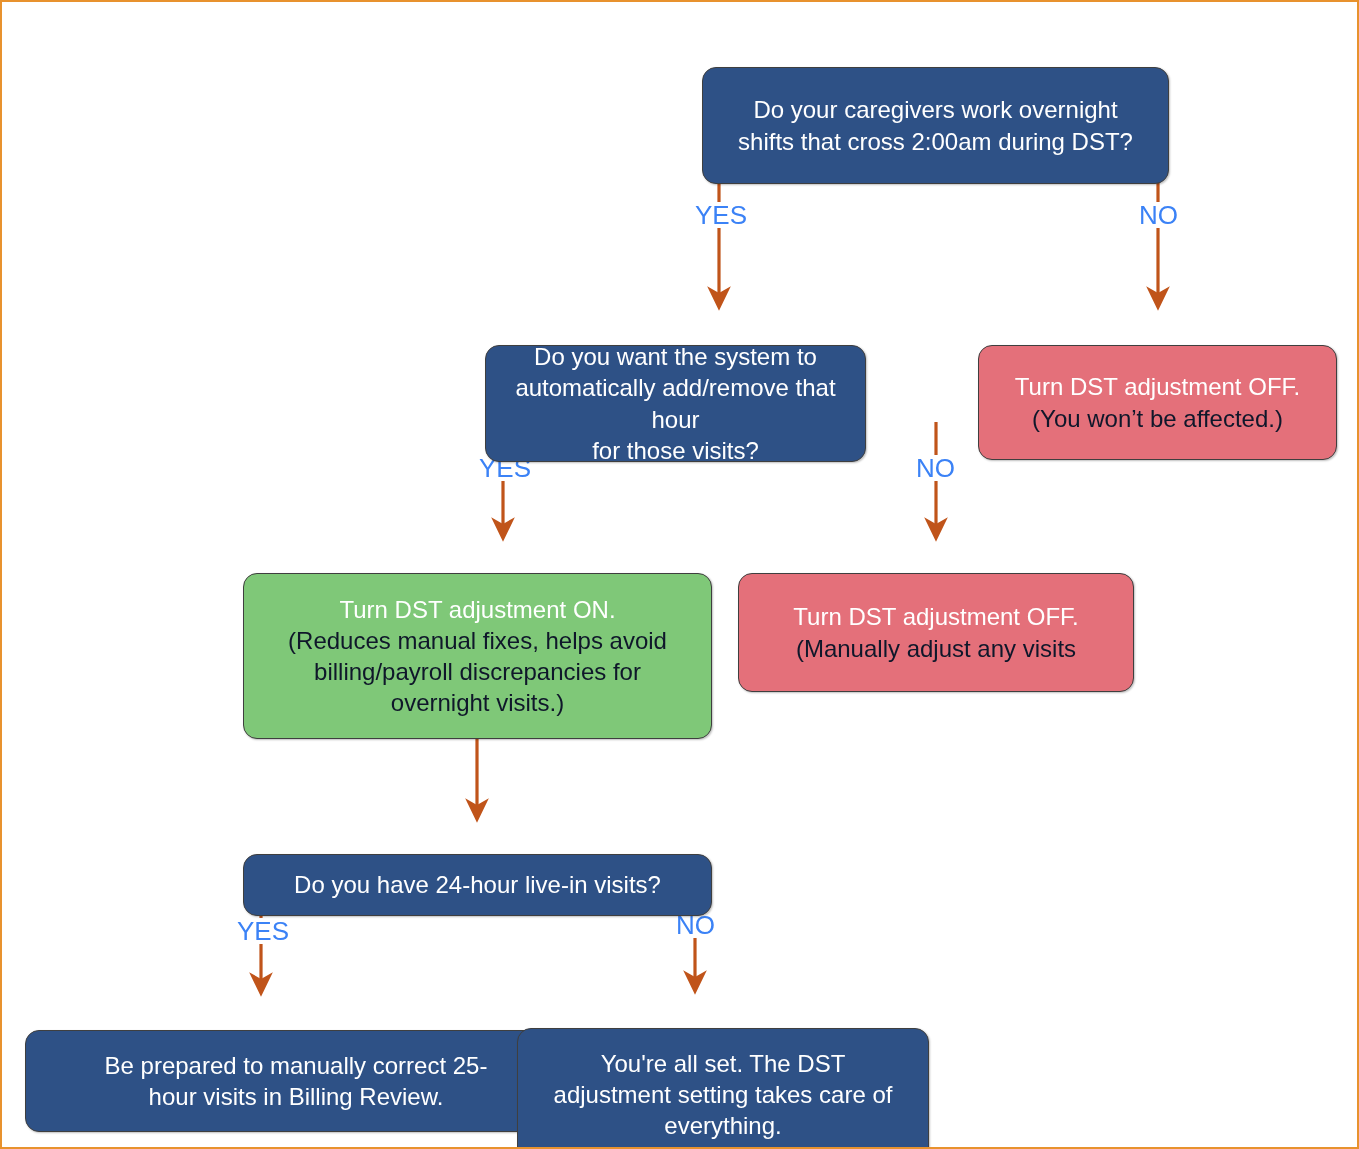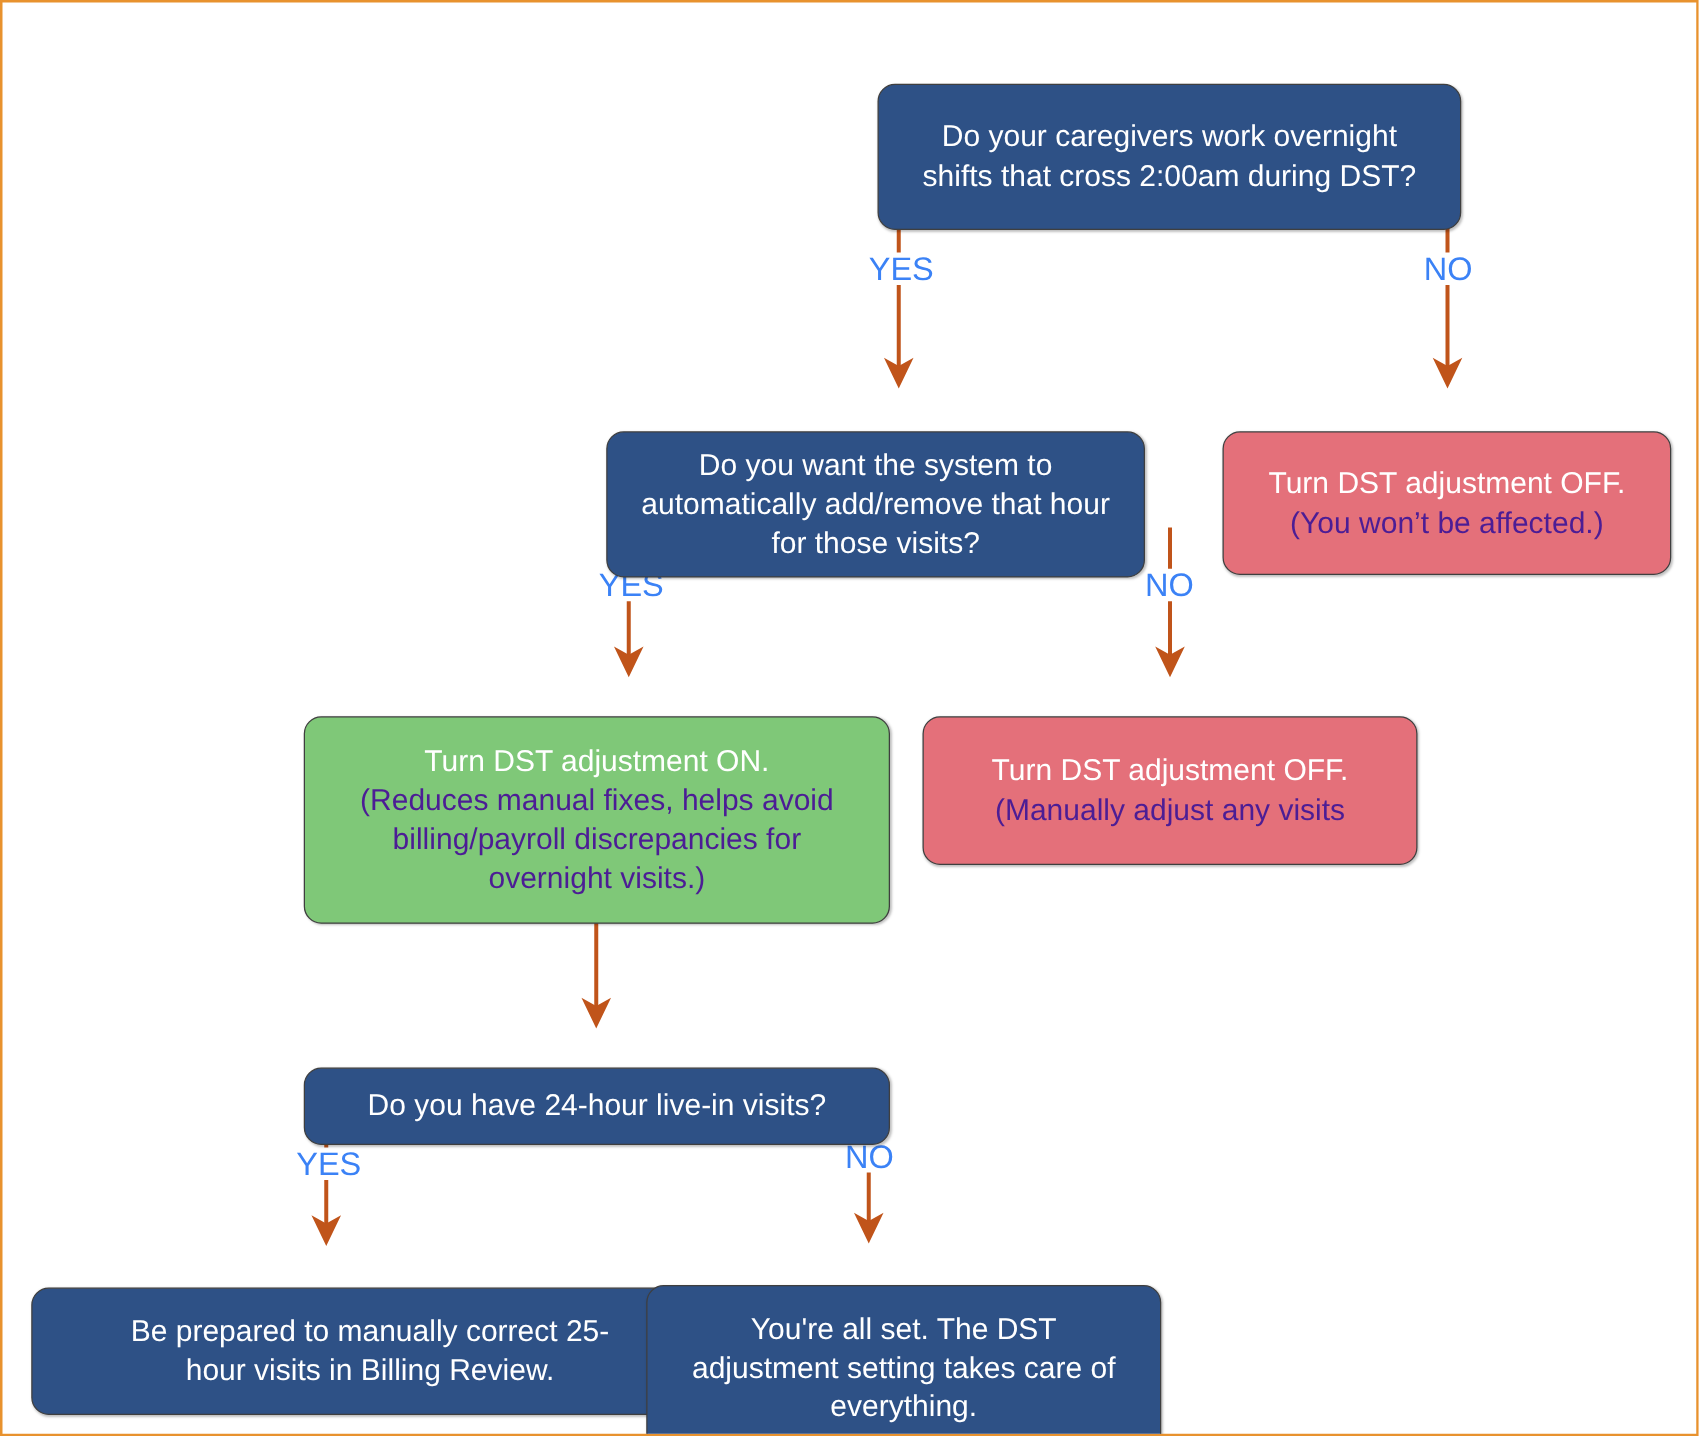--- a/index.html
+++ b/index.html
@@ -52,21 +52,21 @@
   .node.red {
     background: #E4707A;
     font-size: 24px;
   }
   
   .node .headline {
     font-weight: normal;
     color: #ffffff;
   }
   .node .detail {
-    color: #4c1d95;
+    color: #0f172a;
   }
 
   
   .edge {
     position: absolute;
     pointer-events: none;
   }
   .edge svg { display: block; overflow: visible; }
 
   .edge-label {
@@ -120,21 +120,21 @@
 
   <div class="edge-label" style="left:232px; top:916px;">YES</div>
 
   <div class="edge-label" style="left:671px; top:910px;">NO</div>
 
   <div class="node blue" style="left:700px; top:25px; width:467px; height:117px;">
     <span class="line">Do your caregivers work overnight</span>
     <span class="line">shifts that cross 2:00am during DST?</span>
   </div>
 
-  <div class="node blue" style="left:483px; top:303px; width:431px; height:117px;">
+  <div class="node blue" style="left:483px; top:303px; width:381px; height:117px;">
     <span class="line">Do you want the system to</span>
     <span class="line">automatically add/remove that hour</span>
     <span class="line">for those visits?</span>
   </div>
 
   <div class="node red" style="left:976px; top:303px; width:359px; height:115px;">
     <span class="line headline">Turn DST adjustment OFF.</span>
     <span class="line detail">(You won’t be affected.)</span>
   </div>
 

